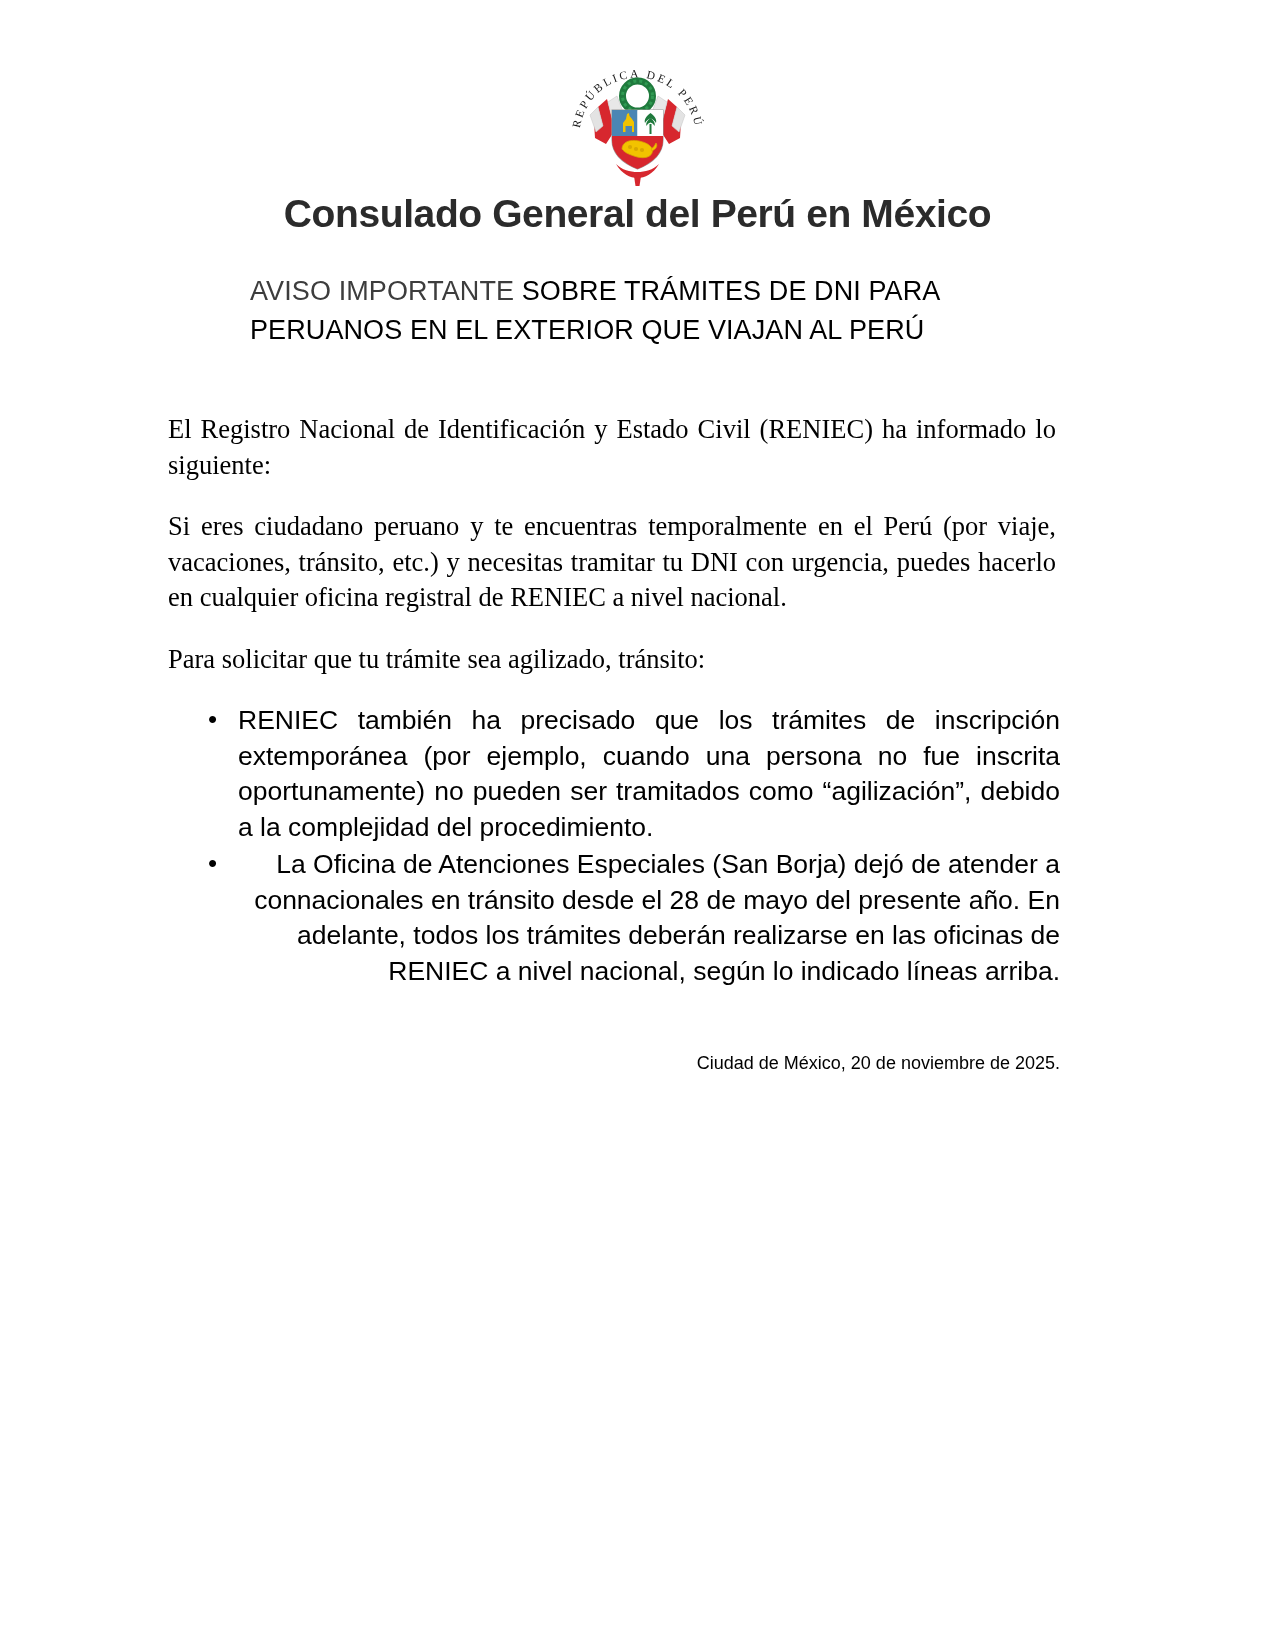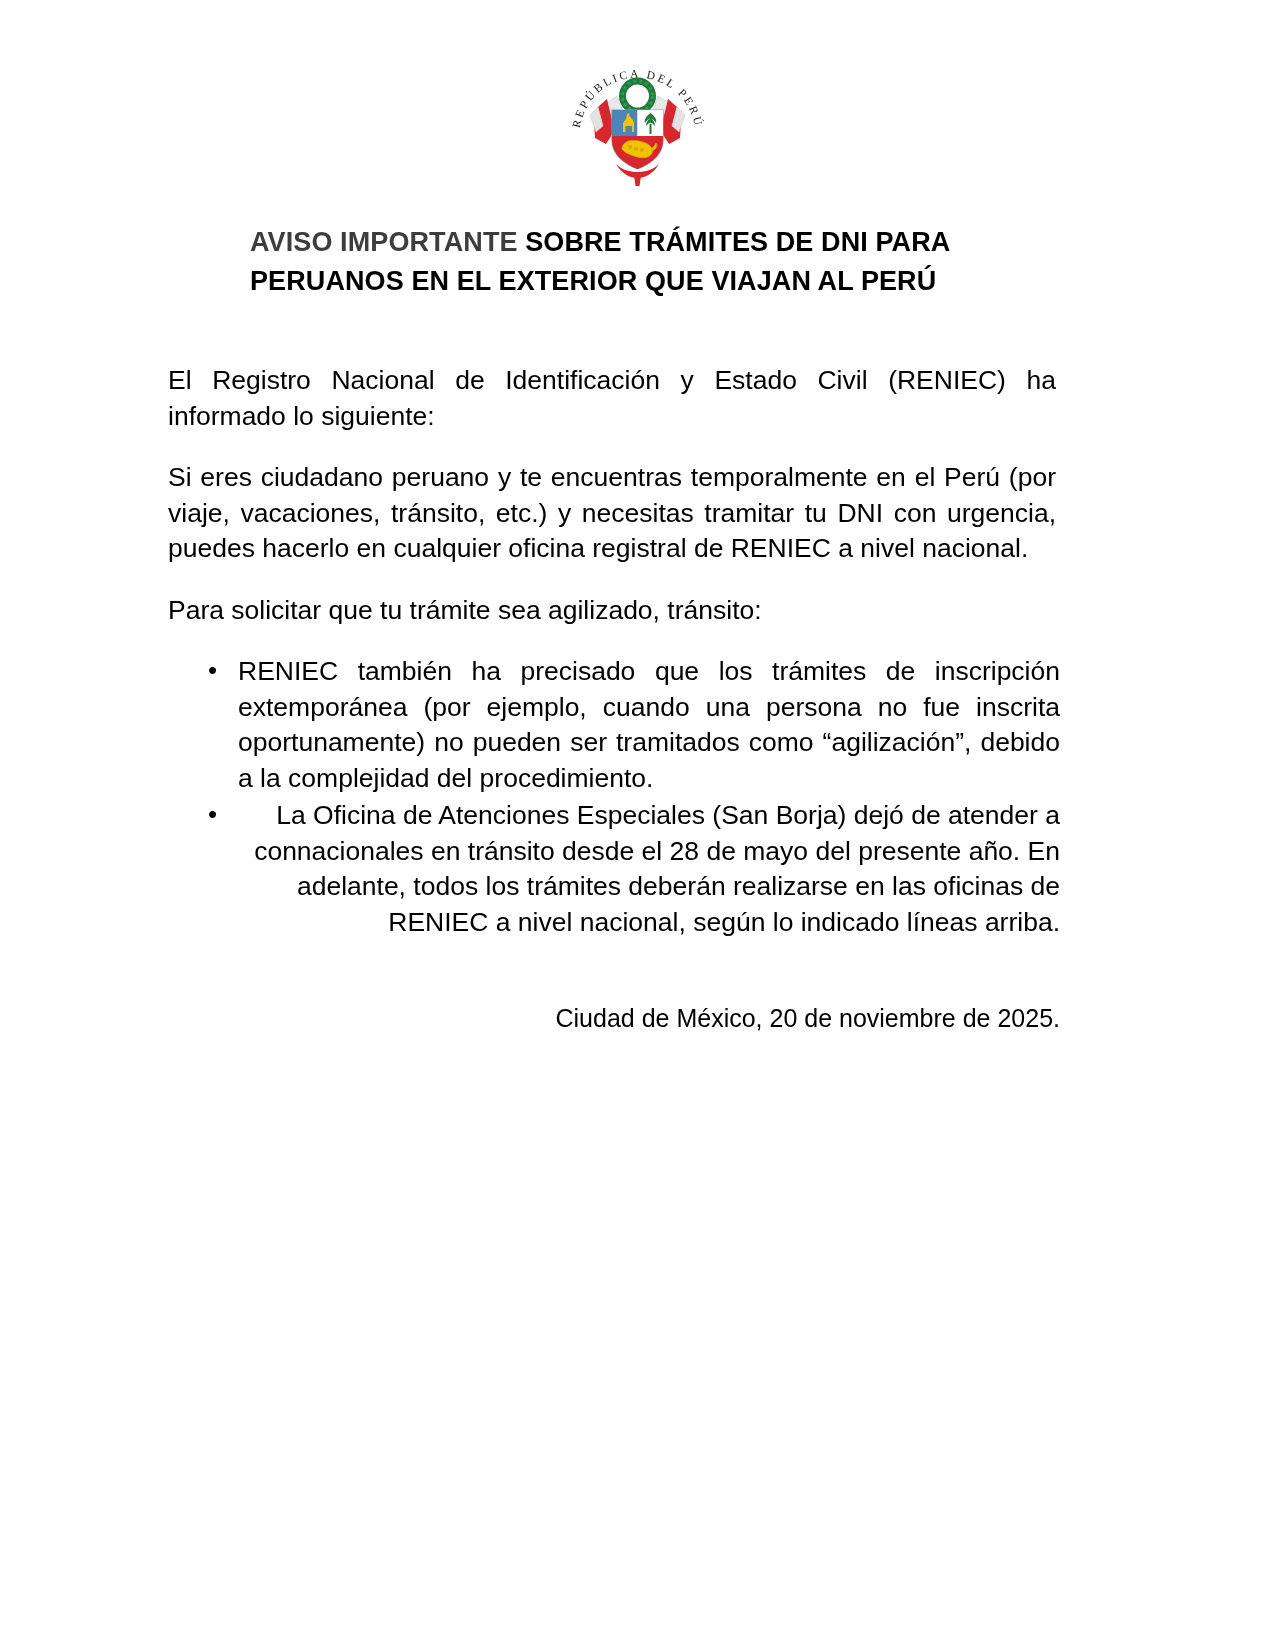--- a/index.html
+++ b/index.html
@@ -45,21 +45,21 @@
     letter-spacing: -0.4px;
     color: #2b2b2b;
     line-height: 1.1;
   }
 
   
   .subtitle {
     margin: 36px 240px 0 250px;
     text-align: left;
     font-family: "Liberation Sans Narrow", "Liberation Sans", sans-serif;
-    font-weight: bold;
+    font-weight: normal;
     font-size: 27px;
     line-height: 1.45;
     letter-spacing: 0.1px;
   }
   .subtitle .lead {
     color: #3d3d3d;
   }
   .subtitle .rest {
     color: #000000;
   }
@@ -68,20 +68,21 @@
   .body-area {
     margin: 0 215px 0 168px;
     padding-top: 62px;
     font-size: 26.5px;
     line-height: 1.34;
   }
   p.para {
     margin: 0 4px 26px 0;
     text-align: justify;
     text-justify: inter-word;
+    font-family: Liberation Serif, serif;
   }
 
   ul.bullets {
     list-style: none;
     margin: 0 0 26px 0;
     padding: 0 0 0 0;
   }
   ul.bullets > li {
     position: relative;
     padding-left: 70px;
@@ -98,21 +99,21 @@
     left: 40px;
     top: -1px;
     font-size: 26px;
     line-height: 1.34;
   }
 
   
   .date-line {
     margin: 62px 215px 0 168px;
     text-align: right;
-    font-size: 25px;
+    font-size: 18px;
     line-height: 1.34;
   }
 </style>
 </head>
 <body>
 
 <div class="page">
 
   <div class="emblem-wrap">
     <svg class="emblem" viewBox="0 0 155 135" aria-hidden="true">
@@ -165,20 +166,21 @@
         <circle cx="82" cy="98" r="2.1" fill="#d9a800"></circle>
       </g>
 
       <g fill="#d7272e">
         <path d="M56,112 C62,122 70,126 77.5,126 C85,126 93,122 99,112 C93,118 85,120 77.5,120 C70,120 62,118 56,112 Z"></path>
         <path d="M74,124 L81,124 L79.5,134 L75.5,134 Z"></path>
       </g>
     </svg>
   </div>
 
+  <div class="masthead">Consulado General del Perú en México</div>
 
   <div class="subtitle"><span class="lead">AVISO IMPORTANTE</span><span class="rest"> SOBRE TRÁMITES DE DNI PARA PERUANOS EN EL EXTERIOR QUE VIAJAN AL PERÚ</span></div>
 
   <div class="body-area">
 
     <p class="para">El Registro Nacional de Identificación y Estado Civil (RENIEC) ha informado lo siguiente:</p>
 
     <p class="para">Si eres ciudadano peruano y te encuentras temporalmente en el Perú (por viaje, vacaciones, tránsito, etc.) y necesitas tramitar tu DNI con urgencia, puedes hacerlo en cualquier oficina registral de RENIEC a nivel nacional.</p>
 
     <p class="para">Para solicitar que tu trámite sea agilizado, tránsito:</p>

